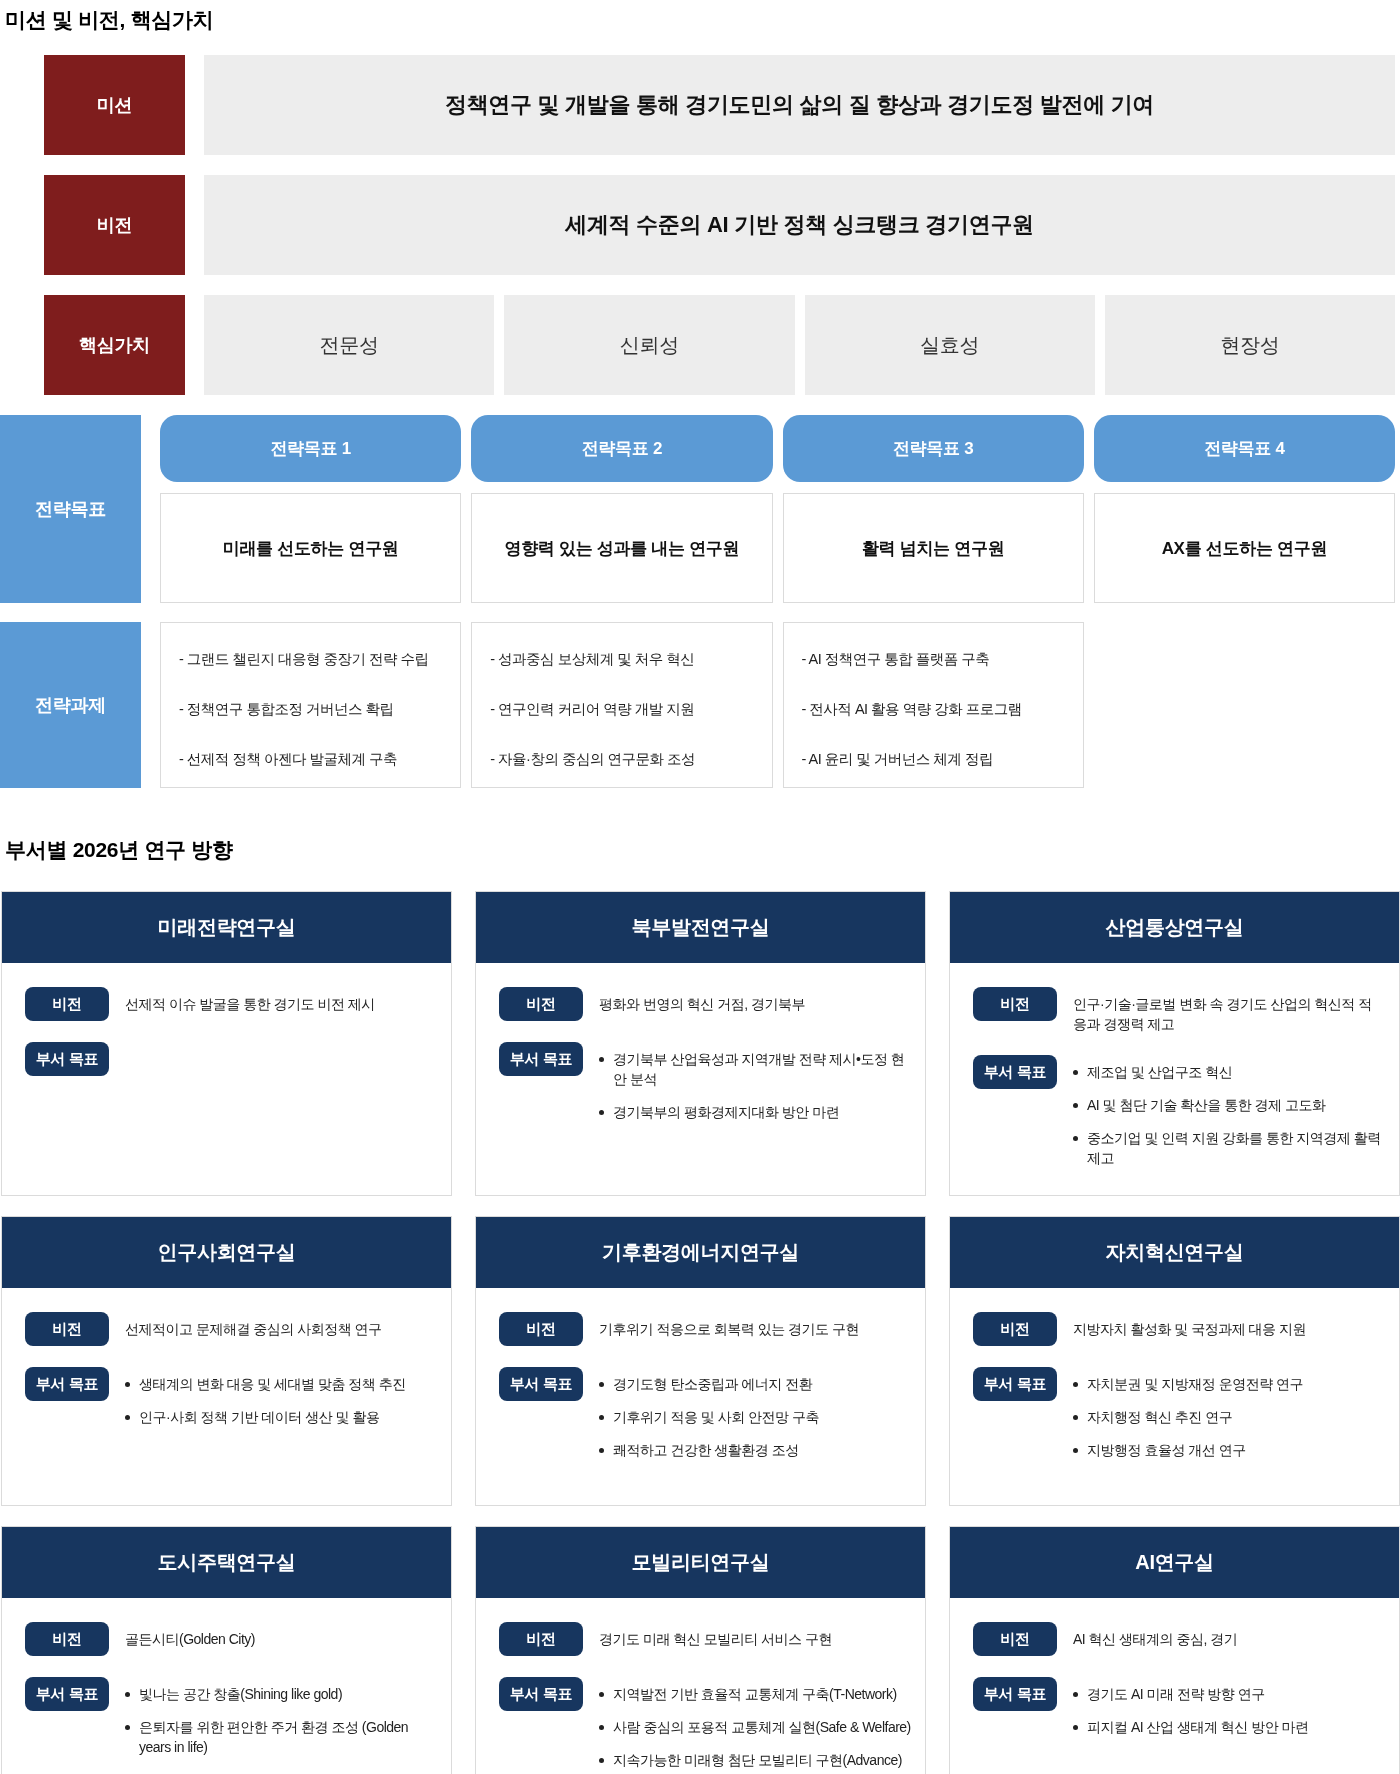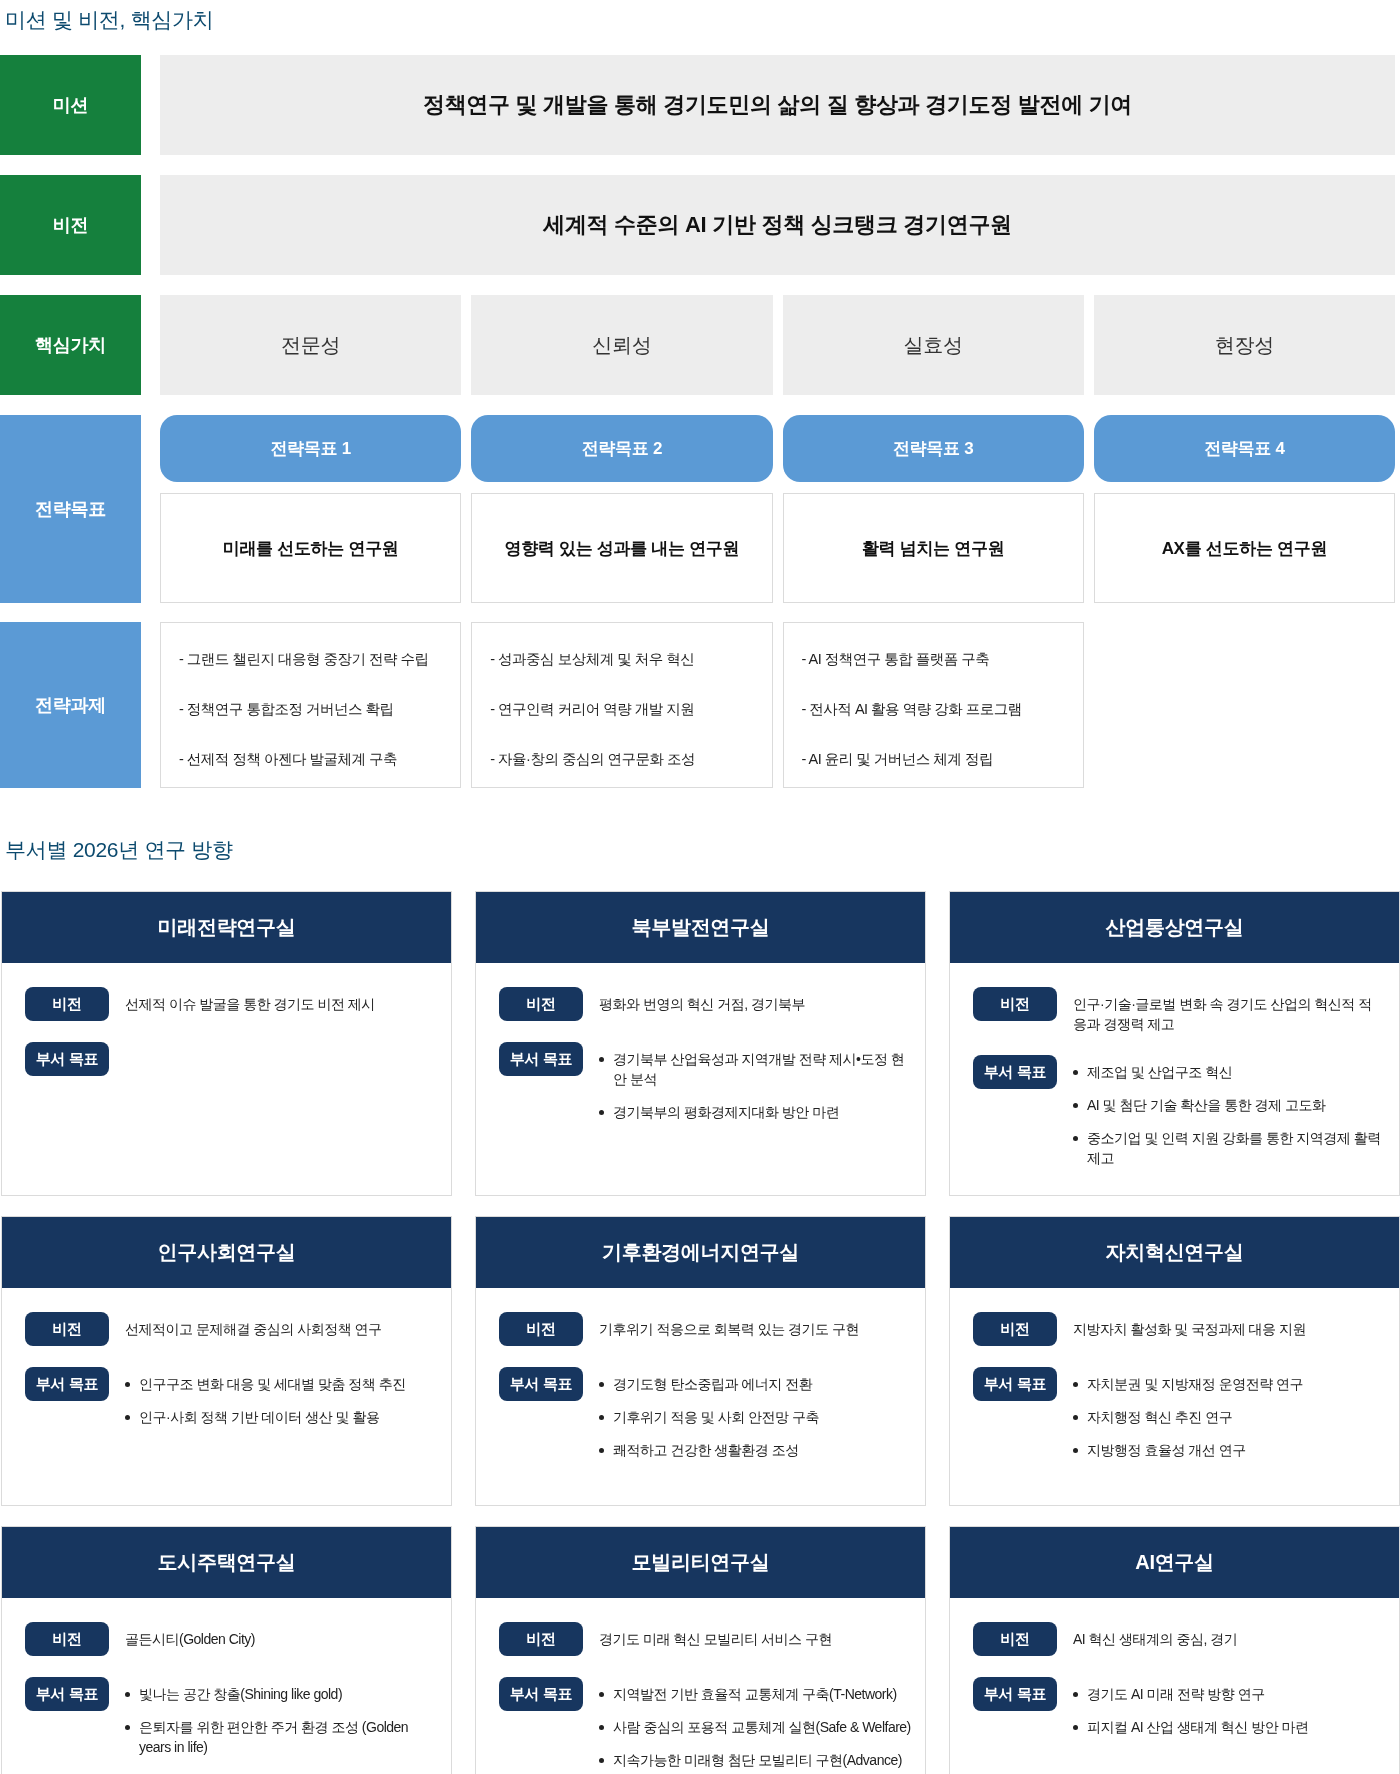--- a/index.html
+++ b/index.html
@@ -2,30 +2,30 @@
 <html lang="ko"><head>
 <meta charset="utf-8">
 <style>
   html,body{margin:0;padding:0;}
   body{
     width:1400px;height:1774px;overflow:hidden;background:#fff;
     font-family:"Liberation Sans","DejaVu Sans",sans-serif;color:#111;
     letter-spacing:-0.3px;
   }
   .page{width:1400px;padding-top:8px;box-sizing:border-box;}
-  .sec-title{font-size:21px;font-weight:400;color:#0c4a6e;margin:0 0 0 5px;line-height:24px;}
+  .sec-title{font-size:21px;font-weight:700;color:#000000;margin:0 0 0 5px;line-height:24px;}
 
   
   .band-row{display:flex;gap:19px;align-items:stretch;width:1395px;}
   .mt23{margin-top:23px;} .mt20{margin-top:20px;} .mt19{margin-top:19px;}
   .row-label{
     flex:0 0 141px;display:flex;align-items:center;justify-content:center;
     color:#fff;font-size:18px;font-weight:700;
   }
-  .lbl-blue{background:#15803d;}
+  .lbl-blue{background:#7f1d1d;margin-left:44px;}
   .lbl-mid{background:#5B9AD5;}
   .row-content{flex:1;}
   .band{
     background:#EDEDED;height:100px;display:flex;align-items:center;justify-content:center;
     font-size:22px;font-weight:700;color:#111;
   }
   .grid4{display:grid;grid-template-columns:repeat(4,1fr);gap:10px;}
   .value-cell{
     background:#EDEDED;height:100px;display:flex;align-items:center;justify-content:center;
     font-size:20px;color:#333;font-weight:400;
@@ -250,21 +250,21 @@
           <div class="crow vision">
             <span class="badge">비전</span>
             <div class="vision-text">선제적이고 문제해결 중심의 사회정책 연구</div>
           </div>
           <div class="crow">
             <span class="badge">부서 목표</span>
             <div class="goals">
 
                 <div class="goal-item">
                   <span class="dot"></span>
-                  <span class="goal-text">인구구조 변화 대응 및 세대별 맞춤 정책 추진</span>
+                  <span class="goal-text">생태계의 변화 대응 및 세대별 맞춤 정책 추진</span>
                 </div>
 
                 <div class="goal-item">
                   <span class="dot"></span>
                   <span class="goal-text">인구·사회 정책 기반 데이터 생산 및 활용</span>
                 </div>
               </div>
           </div>
         </div>
       </div>

